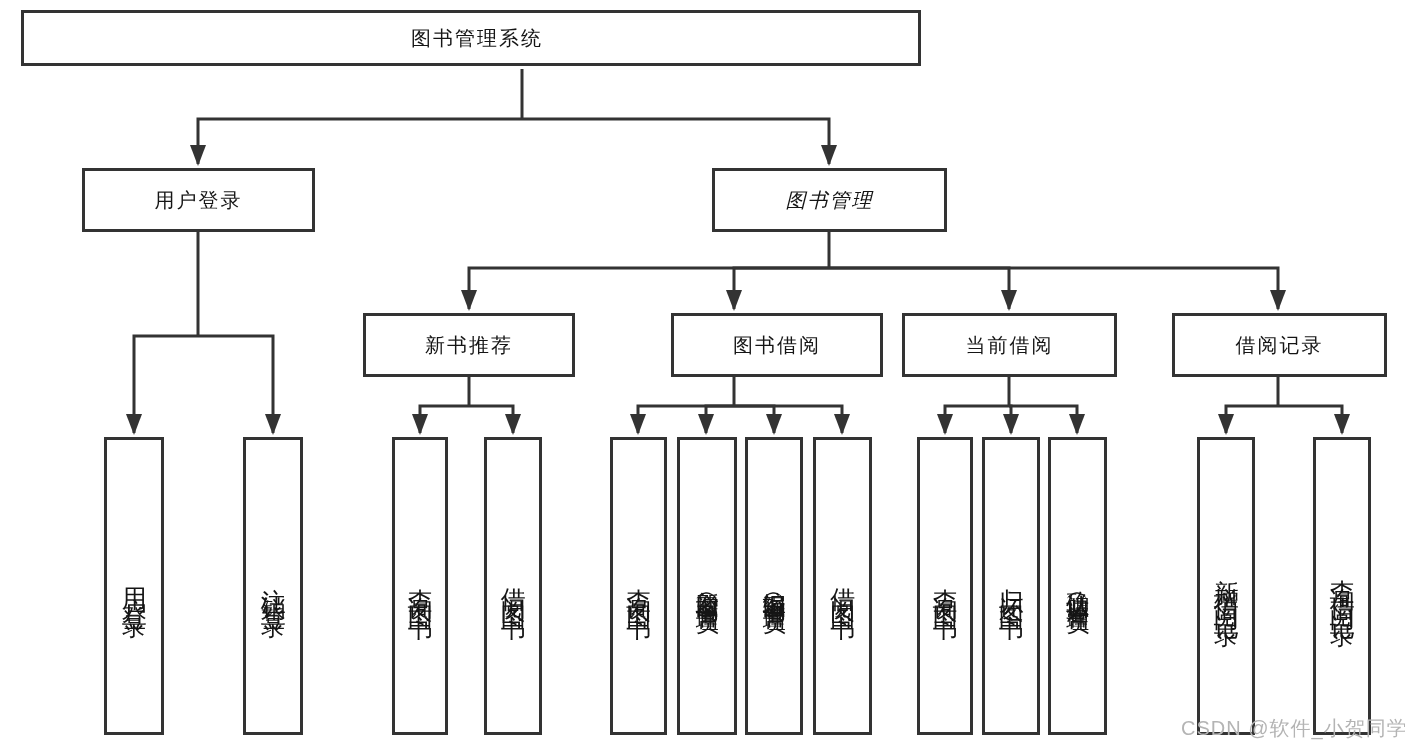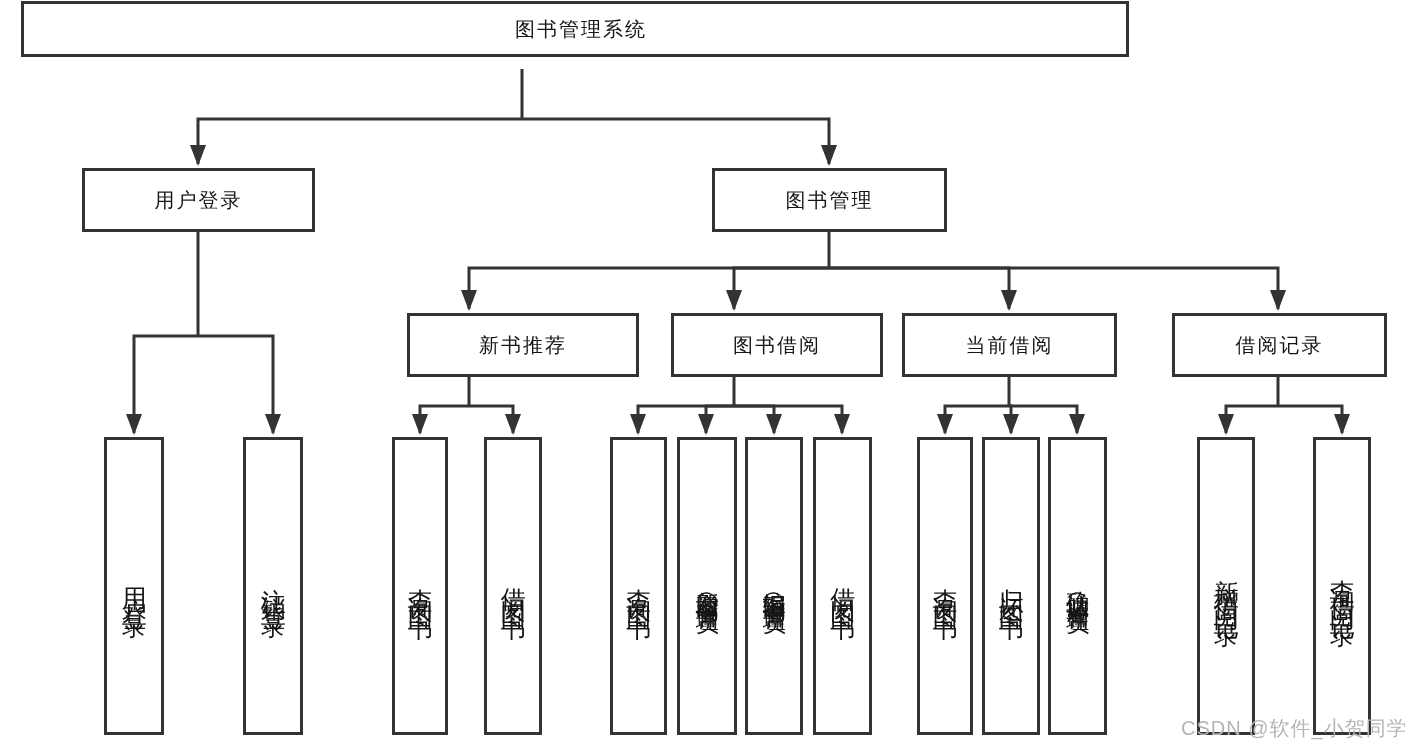--- a/index.html
+++ b/index.html
@@ -101,26 +101,26 @@
       <path d="M1009 406 H945 V433" marker-end="url(#arrow)"></path>
       <path d="M1009 406 H1011 V433" marker-end="url(#arrow)"></path>
       <path d="M1009 406 H1077 V433" marker-end="url(#arrow)"></path>
 
       <path d="M1278 377 V406"></path>
       <path d="M1278 406 H1226 V433" marker-end="url(#arrow)"></path>
       <path d="M1278 406 H1342 V433" marker-end="url(#arrow)"></path>
     </g>
   </svg>
 
-  <div class="node h" style="left:21px; top:1px; width:1108px; height:56px;padding-left:12px;">图书管理系统</div>
+  <div class="node h" style="left:21px; top:10px; width:900px; height:56px;padding-left:12px;">图书管理系统</div>
 
   <div class="node h" style="left:82px; top:168px; width:233px; height:64px;">用户登录</div>
-  <div class="node h" style="left:712px; top:168px; width:235px; height:64px;">图书管理</div>
+  <div class="node h" style="left:712px; top:168px; width:235px; height:64px;font-style:italic;">图书管理</div>
 
-  <div class="node h" style="left:363px; top:313px; width:232px; height:64px;margin-left:44px;">新书推荐</div>
+  <div class="node h" style="left:363px; top:313px; width:212px; height:64px;">新书推荐</div>
   <div class="node h" style="left:628px; top:313px; width:212px; height:64px;margin-left:43px;">图书借阅</div>
   <div class="node h" style="left:902px; top:313px; width:215px; height:64px;">当前借阅</div>
   <div class="node h" style="left:1172px; top:313px; width:215px; height:64px;">借阅记录</div>
 
   <div class="node v" style="left:104px; top:437px; width:60px; height:298px;">用户登录</div>
   <div class="node v" style="left:243px; top:437px; width:60px; height:298px;">注销登录</div>
 
   <div class="node v" style="left:392px; top:437px; width:56px; height:298px;">查询图书</div>
   <div class="node v" style="left:484px; top:437px; width:58px; height:298px;">借阅图书</div>
 

